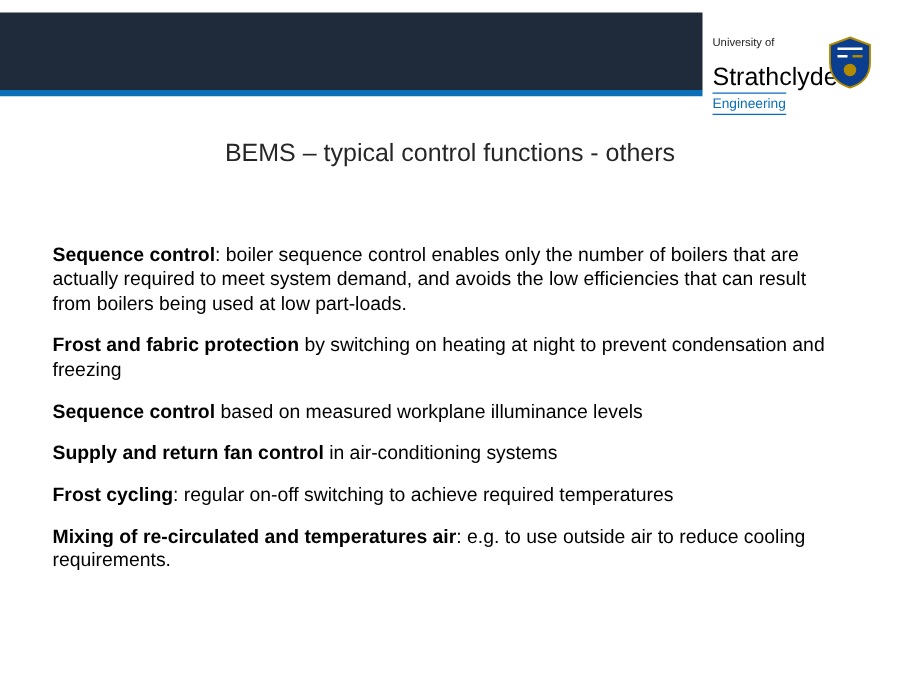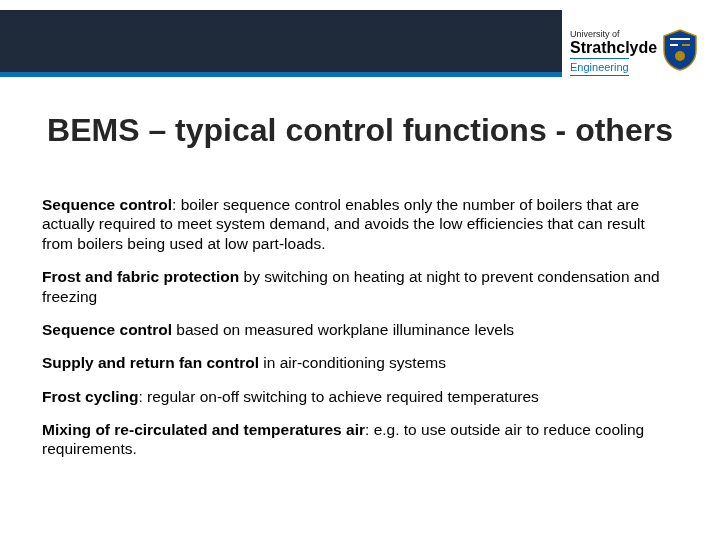--- a/index.html
+++ b/index.html
@@ -48,44 +48,44 @@
     height: 44px;
   }
   .crest svg { display:block; }
   .uni-small {
     font-size: 9px;
     color: #222;
     line-height: 1;
     margin-top: 2px;
   }
   .uni-big {
-    font-size: 16px;
-    font-weight: bold;
+    font-size: 20px;
+    font-weight: normal;
     color: #000;
     line-height: 1.05;
-    margin-top: 1px;
+    margin-top: 13px;
   }
   .eng-label {
     font-size: 11px;
     color: #0b6fb8;
     margin-top: 0;
     border-top: 1px solid #0b6fb8;
     border-bottom: 1px solid #0b6fb8;
     display: inline-block;
     padding: 2px 0;
   }
   .title {
     position: absolute;
     top: 112px;
     left: 0;
     width: 720px;
     text-align: center;
-    font-size: 32px;
+    font-size: 20px;
     color: #262626;
-    font-weight: 700;
+    font-weight: 400;
   }
   .body {
     position: absolute;
     top: 195px;
     left: 42px;
     width: 636px;
     font-size: 15.5px;
     line-height: 1.25;
     color: #000;
   }

